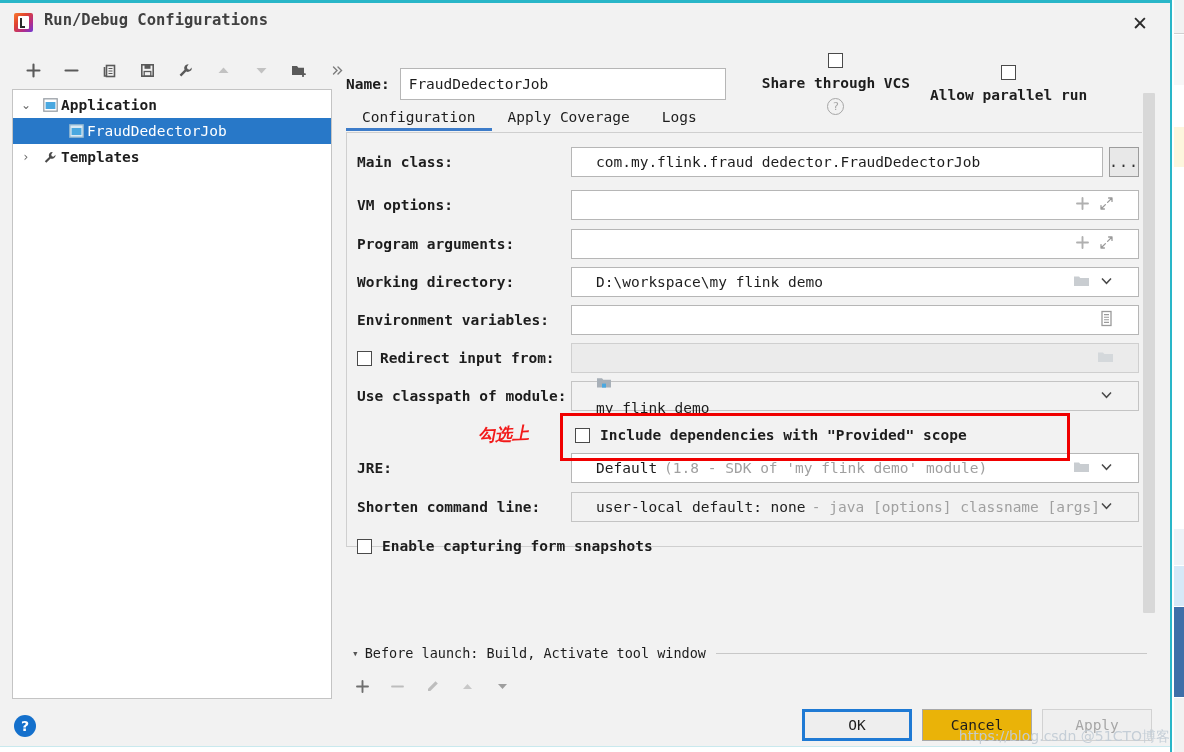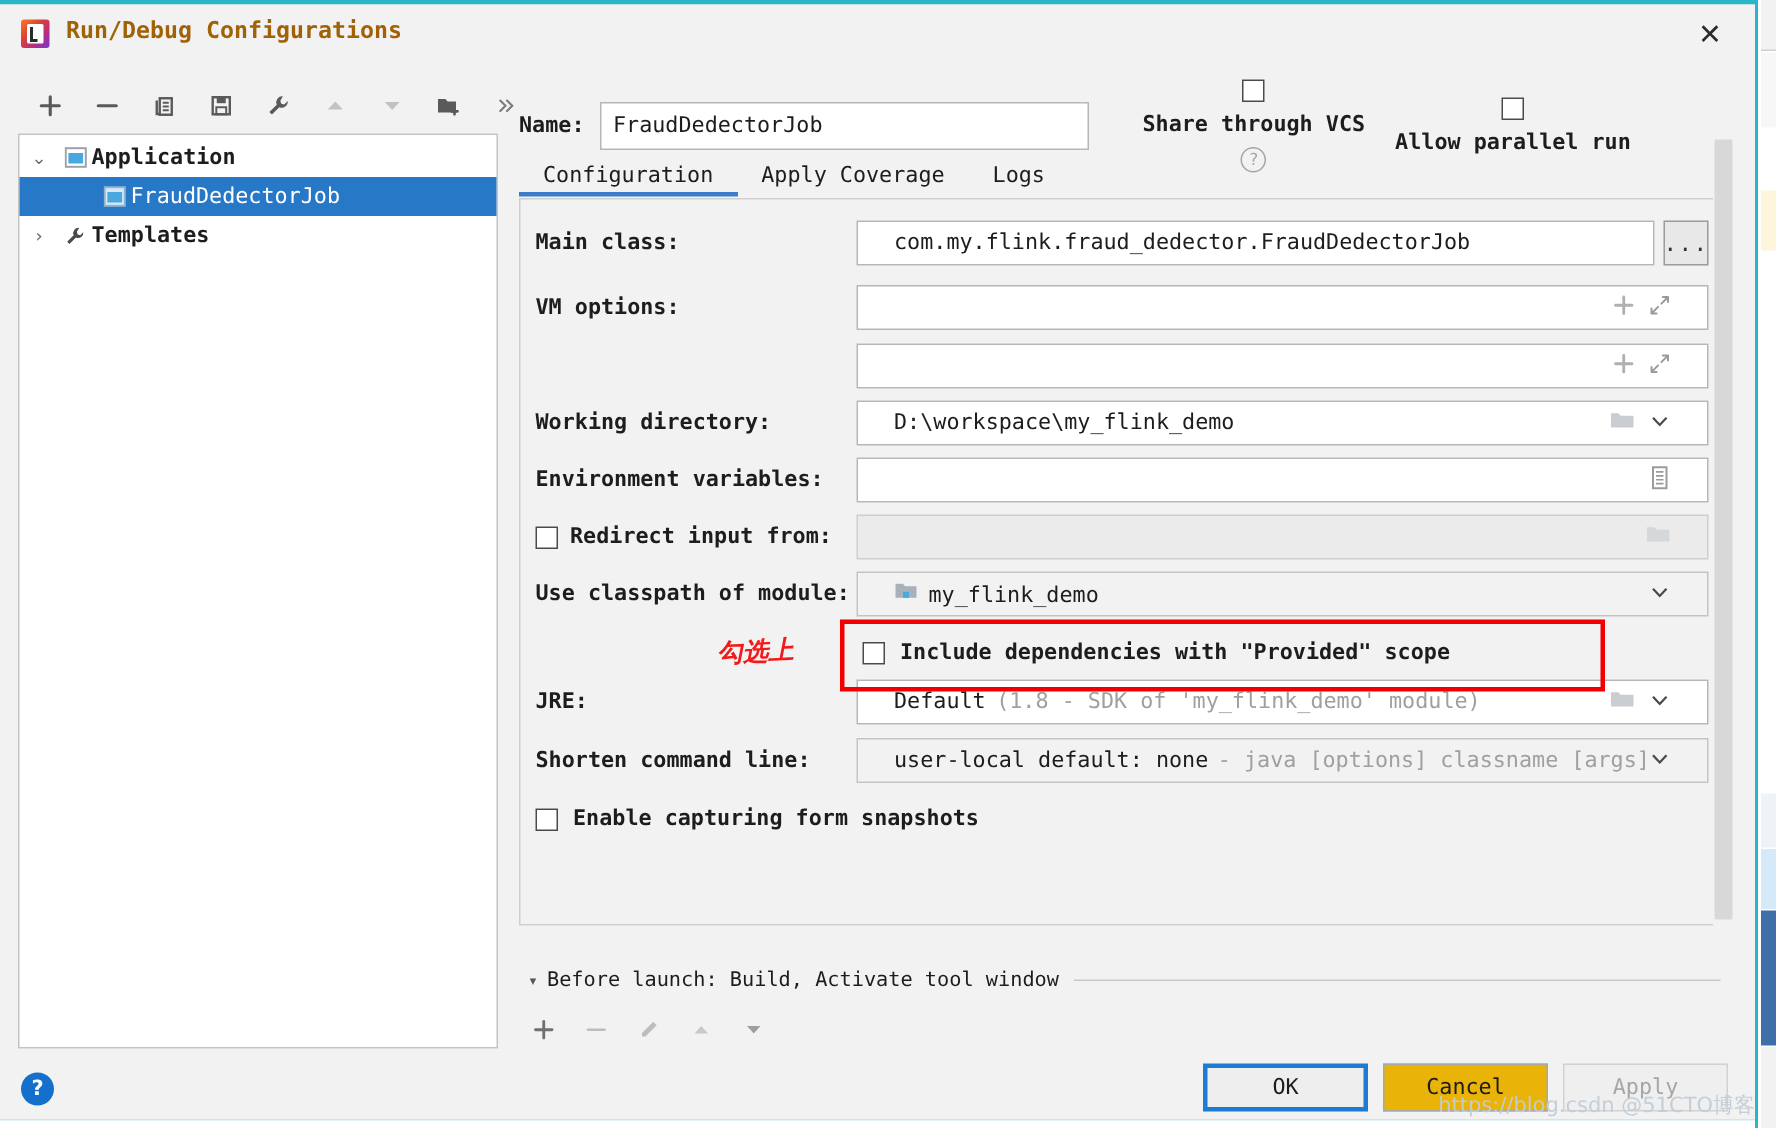--- a/index.html
+++ b/index.html
@@ -61,21 +61,21 @@
   }
   .app-icon::before {
     content: ""; position: absolute;
     left: 6px; top: 5px; width: 3px; height: 8px;
     border-left: 2px solid #2b2b2b;
     border-bottom: 2px solid #2b2b2b;
     z-index: 2;
   }
   .title-text {
     position: absolute; left: 44px; top: 8px;
-    font-size: 15.5px; font-weight: bold; color: #a16207;
+    font-size: 15.5px; font-weight: bold; color: #404040;
     letter-spacing: 0px;
   }
   .close-btn {
     position: absolute; right: 16px; top: 6px;
     width: 28px; height: 28px;
     display: flex; align-items: center; justify-content: center;
     font-size: 19px; color: #2b2b2b;
     font-family: "DejaVu Sans", sans-serif;
   }
 
@@ -124,21 +124,21 @@
   
   .tabs { position: absolute; left: 346px; top: 98px; display: flex; align-items: flex-end; height: 30px; }
   .tab { font-size: 14.5px; color: #1d1d1d; padding: 0 16px 6px 16px; white-space: nowrap; }
   .tab.active { position: relative; }
   .tab.active::after {
     content: ""; position: absolute; left: 0; right: 0; bottom: 0;
     height: 3px; background: #3d7cc9;
   }
   .tab-panel {
     position: absolute; left: 346px; top: 129px;
-    width: 800px; height: 485px;
+    width: 800px; height: 415px;
     background: #f2f2f2; border: 1px solid #cfcfcf;
   }
 
   .frow { position: absolute; left: 10px; height: 30px; display: flex; align-items: center; }
   .fld {
     position: absolute; background: #ffffff; border: 1px solid #b6b6b6;
     height: 30px; display: flex; align-items: center; padding: 0 24px;
     font-size: 14.5px; color: #1d1d1d;
   }
   .fld.disabled { background: #ebebeb; border-color: #cfcfcf; }
@@ -374,20 +374,23 @@
               </svg>
           </span>
           <span>
             <svg width="15" height="15" viewBox="0 0 15 15">
                 <path d="M8.6 6.4 13 2M13 2H9.6M13 2v3.4M6.4 8.6 2 13M2 13h3.4M2 13V9.6" fill="none" stroke="#9a9a9a" stroke-width="1.3" stroke-linecap="round"></path>
               </svg>
           </span>
         </span>
       </div>
 
+      <div class="frow" style="top:96px;">
+        <span class="lbl">Program arguments:</span>
+      </div>
       <div class="fld" style="left:224px; top:96px; width:568px;">
         <span class="val"></span>
         <span class="fld-icons">
           <span>
             <svg width="15" height="15" viewBox="0 0 15 15">
                 <path d="M7.5 2v11M2 7.5h11" stroke="#b0b0b0" stroke-width="1.9" stroke-linecap="round"></path>
               </svg>
           </span>
           <span>
             <svg width="15" height="15" viewBox="0 0 15 15">
@@ -443,21 +446,21 @@
                 <path d="M1 2.5h5l1.3 1.6H16V12H1z" fill="#d4d8db"></path>
               </svg>
           </span>
         </span>
       </div>
 
       <div class="frow" style="top:248px;">
         <span class="lbl">Use classpath of module:</span>
       </div>
       <div class="fld" style="left:224px; top:248px; width:568px; background:#f2f2f2; border-color:#c4c4c4;">
-        <span style="display:flex;align-items:flex-end;gap:7px;">
+        <span style="display:flex;align-items:flex-start;gap:7px;flex-direction:column;">
           <span>
             <svg width="16" height="14" viewBox="0 0 16 14">
               <path d="M1 2.2h5l1.3 1.6H15V11.5H1z" fill="#a8b0b8"></path>
               <rect x="6" y="7.6" width="4" height="4" fill="#4aa8e0"></rect>
             </svg>
           </span>
           <span class="val">my_flink_demo</span>
         </span>
         <span class="fld-icons">
           <span>

